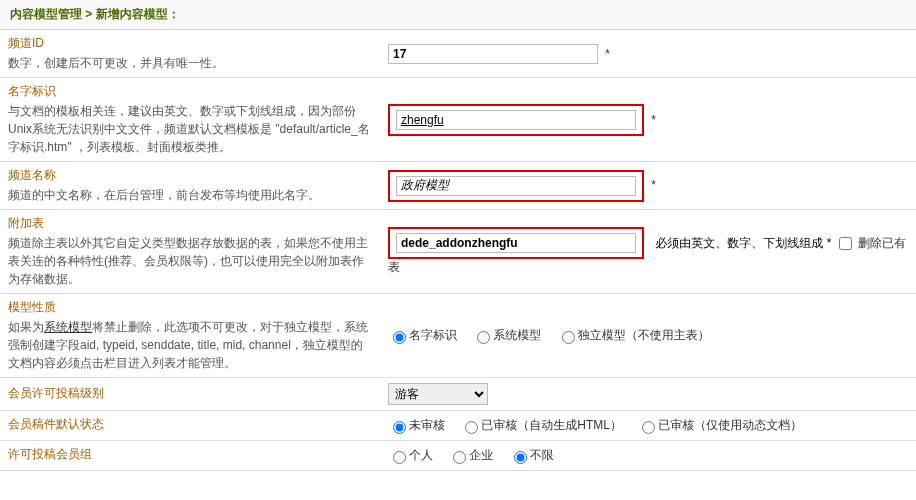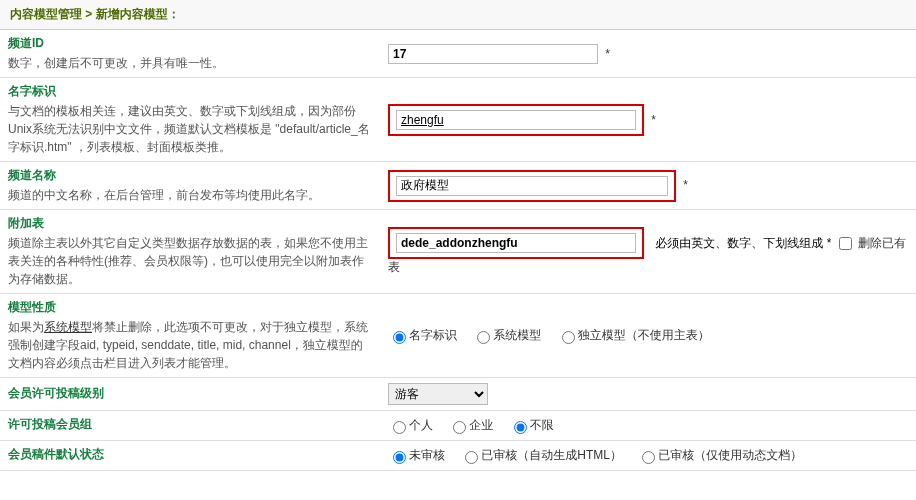--- a/index.html
+++ b/index.html
@@ -26,22 +26,22 @@
     border-bottom: 1px solid #ddd;
     padding: 5px 8px;
     vertical-align: middle;
   }
   .label-cell {
     width: 380px;
     padding: 6px 8px;
     vertical-align: top;
   }
   .label-title {
-    color: #15803d;
-    font-weight: bold;
+    color: #a16207;
+    font-weight: normal;
     margin-bottom: 2px;
   }
   .label-desc {
     color: #555;
     line-height: 1.5;
   }
   .value-cell {
     padding: 4px 8px;
   }
   input[type="text"] {
@@ -107,21 +107,21 @@
     </td>
   </tr>
 
   <tr>
     <td class="label-cell">
       <div class="label-title">频道名称</div>
       <div class="label-desc">频道的中文名称，在后台管理，前台发布等均使用此名字。</div>
     </td>
     <td class="value-cell">
       <span class="hl-red">
-        <input type="text" style="width: 272px;" value="政府模型">
+        <input type="text" style="width: 240px; font-style: italic;" value="政府模型">
       </span>
       <span class="req">*</span>
     </td>
   </tr>
 
   <tr>
     <td class="label-cell">
       <div class="label-title">附加表</div>
       <div class="label-desc">频道除主表以外其它自定义类型数据存放数据的表，如果您不使用主表关连的各种特性(推荐、会员权限等)，也可以使用完全以附加表作为存储数据。</div>
     </td>
@@ -160,38 +160,38 @@
     </td>
     <td class="value-cell">
       <select style="width:100px">
         <option>游客</option>
       </select>
     </td>
   </tr>
 
   <tr>
     <td class="label-cell">
+      <div class="label-title">会员稿件默认状态</div>
+    </td>
+    <td class="value-cell">
+      <div class="radio-group">
+        <label><input type="radio" name="ds" checked="" style=""><span>未审核</span></label>
+        <label><input type="radio" name="ds" style=""><span>已审核（自动生成HTML）</span></label>
+        <label><input type="radio" name="ds" style=""><span>已审核（仅使用动态文档）</span></label>
+      </div>
+    </td>
+  </tr>
+
+  <tr>
+    <td class="label-cell">
       <div class="label-title">许可投稿会员组</div>
     </td>
     <td class="value-cell">
       <div class="radio-group">
         <label><input type="radio" name="mg" style=""><span>个人</span></label>
         <label><input type="radio" name="mg" style=""><span>企业</span></label>
         <label><input type="radio" name="mg" checked="" style=""><span>不限</span></label>
       </div>
     </td>
   </tr>
 
-  <tr>
-    <td class="label-cell">
-      <div class="label-title">会员稿件默认状态</div>
-    </td>
-    <td class="value-cell">
-      <div class="radio-group">
-        <label><input type="radio" name="ds" checked="" style=""><span>未审核</span></label>
-        <label><input type="radio" name="ds" style=""><span>已审核（自动生成HTML）</span></label>
-        <label><input type="radio" name="ds" style=""><span>已审核（仅使用动态文档）</span></label>
-      </div>
-    </td>
-  </tr>
-
 </tbody>
   </table>
 
 </body></html>

